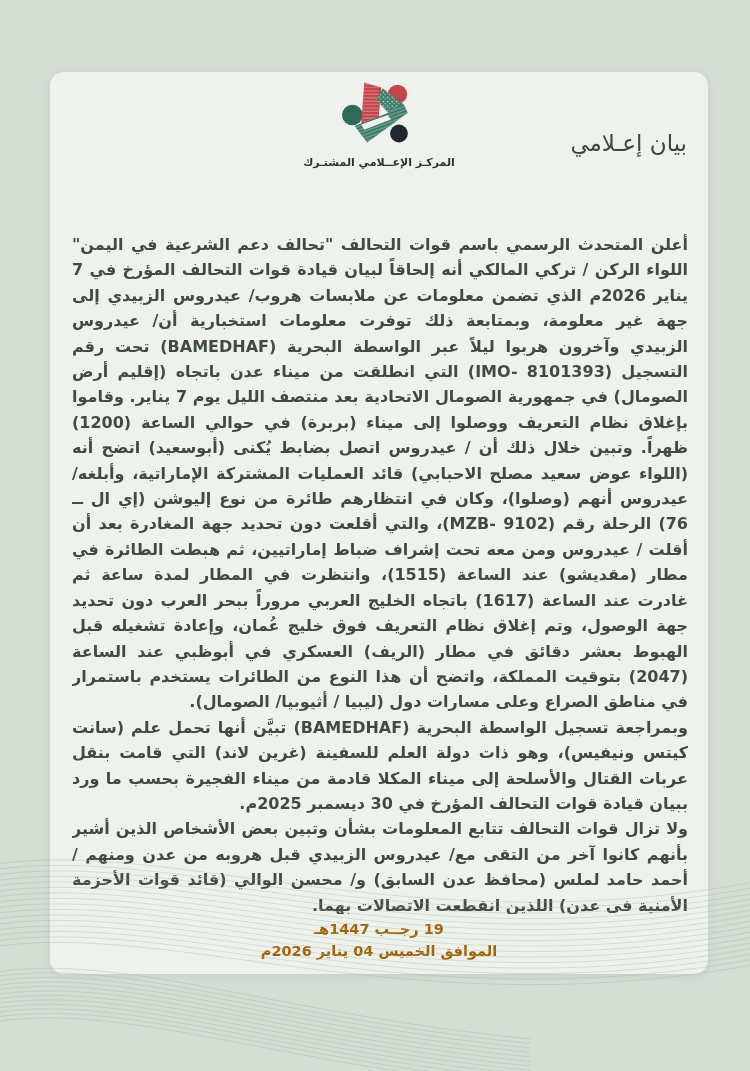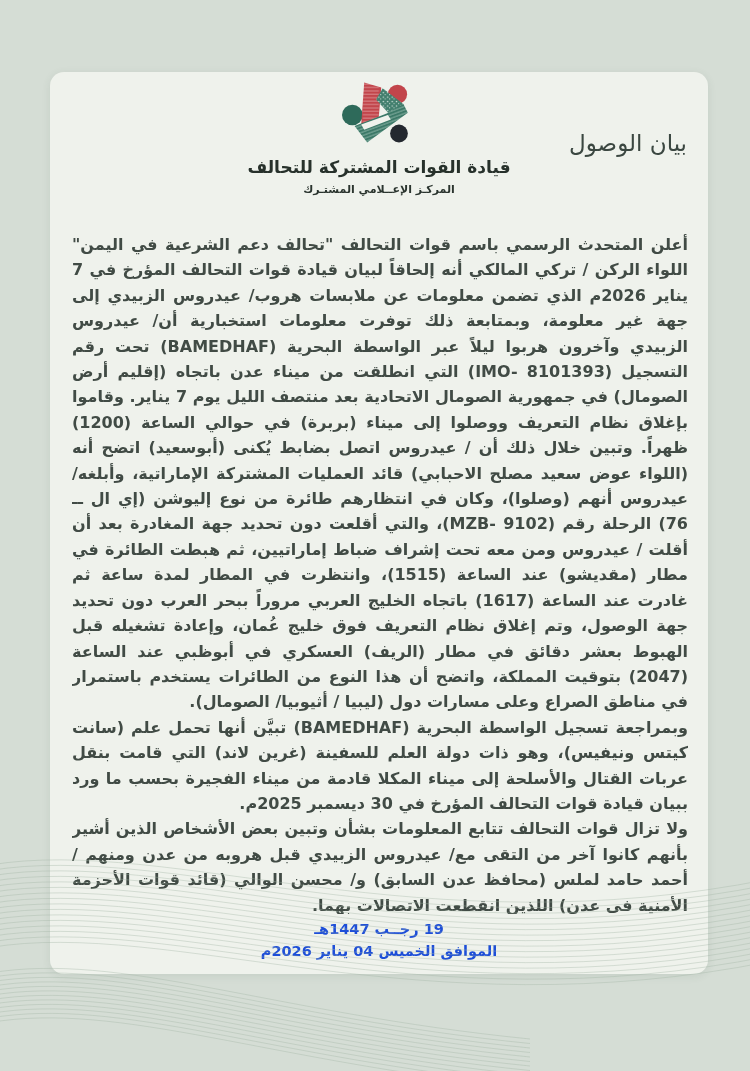--- a/index.html
+++ b/index.html
@@ -65,21 +65,21 @@
     color: #414b45;
   }
   .body-text p { margin: 0; font-weight: bold; }
   .date-block {
     position: absolute;
     top: 846px; left: 0; right: 0;
     text-align: center;
     direction: rtl;
     font-weight: bold;
     font-size: 14.5px;
-    color: #1d4ed8;
+    color: #a16207;
     line-height: 22px;
   }
   .waves {
     position: absolute;
     left: 0; top: 831px;
     width: 750px; height: 240px;
     z-index: 3;
     pointer-events: none;
   }
   .waves path {
@@ -116,23 +116,22 @@
         <circle cx="14" cy="50" r="14" fill="#2e6a5a"></circle>
         <circle cx="75" cy="22" r="13" fill="#c2454b"></circle>
         <circle cx="77" cy="75" r="12" fill="#23282f"></circle>
         <polygon points="30,6 53,13 48,74 26,63" fill="url(#redp)"></polygon>
         <polygon points="55,14 83,35 66,51 46,29" fill="url(#dotp)"></polygon>
         <polygon points="83,35 89,47 34,87 17,65 60,48" fill="url(#tealp)"></polygon>
         <polygon points="26,63 62,50 66,56 30,70" fill="#eff2ec"></polygon>
       </svg>
     </div>
 
-    <div class="org-title">قيادة القوات المشتركة للتحالف</div>
     <div class="org-subtitle">المركـز الإعــلامي المشتـرك</div>
-    <div class="statement-type">بيان الوصول</div>
+    <div class="statement-type">بيان إعـلامي</div>
   </div>
 
   <div class="body-text">
     <p>أعلن المتحدث الرسمي باسم قوات التحالف "تحالف دعم الشرعية في اليمن" اللواء الركن / تركي المالكي أنه إلحاقاً لبيان قيادة قوات التحالف المؤرخ في 7 يناير 2026م الذي تضمن معلومات عن ملابسات هروب/ عيدروس الزبيدي إلى جهة غير معلومة، وبمتابعة ذلك توفرت معلومات استخبارية أن/ عيدروس الزبيدي وآخرون هربوا ليلاً عبر الواسطة البحرية (BAMEDHAF) تحت رقم التسجيل (IMO- 8101393) التي انطلقت من ميناء عدن باتجاه (إقليم أرض الصومال) في جمهورية الصومال الاتحادية بعد منتصف الليل يوم 7 يناير. وقاموا بإغلاق نظام التعريف ووصلوا إلى ميناء (بربرة) في حوالي الساعة (1200) ظهراً. وتبين خلال ذلك أن / عيدروس اتصل بضابط يُكنى (أبوسعيد) اتضح أنه (اللواء عوض سعيد مصلح الاحبابي) قائد العمليات المشتركة الإماراتية، وأبلغه/ عيدروس أنهم (وصلوا)، وكان في انتظارهم طائرة من نوع إليوشن (إي ال ــ 76) الرحلة رقم (MZB- 9102)، والتي أقلعت دون تحديد جهة المغادرة بعد أن أقلت / عيدروس ومن معه تحت إشراف ضباط إماراتيين، ثم هبطت الطائرة في مطار (مقديشو) عند الساعة (1515)، وانتظرت في المطار لمدة ساعة ثم غادرت عند الساعة (1617) باتجاه الخليج العربي مروراً ببحر العرب دون تحديد جهة الوصول، وتم إغلاق نظام التعريف فوق خليج عُمان، وإعادة تشغيله قبل الهبوط بعشر دقائق في مطار (الريف) العسكري في أبوظبي عند الساعة (2047) بتوقيت المملكة، واتضح أن هذا النوع من الطائرات يستخدم باستمرار في مناطق الصراع وعلى مسارات دول (ليبيا / أثيوبيا/ الصومال).</p>
     <p>وبمراجعة تسجيل الواسطة البحرية (BAMEDHAF) تبيَّن أنها تحمل علم (سانت كيتس ونيفيس)، وهو ذات دولة العلم للسفينة (غرين لاند) التي قامت بنقل عربات القتال والأسلحة إلى ميناء المكلا قادمة من ميناء الفجيرة بحسب ما ورد ببيان قيادة قوات التحالف المؤرخ في 30 ديسمبر 2025م.</p>
     <p>ولا تزال قوات التحالف تتابع المعلومات بشأن وتبين بعض الأشخاص الذين أشير بأنهم كانوا آخر من التقى مع/ عيدروس الزبيدي قبل هروبه من عدن ومنهم / أحمد حامد لملس (محافظ عدن السابق) و/ محسن الوالي (قائد قوات الأحزمة الأمنية في عدن) اللذين انقطعت الاتصالات بهما.</p>
     <p>انتهـى.</p>
   </div>
 
   <div class="date-block">

